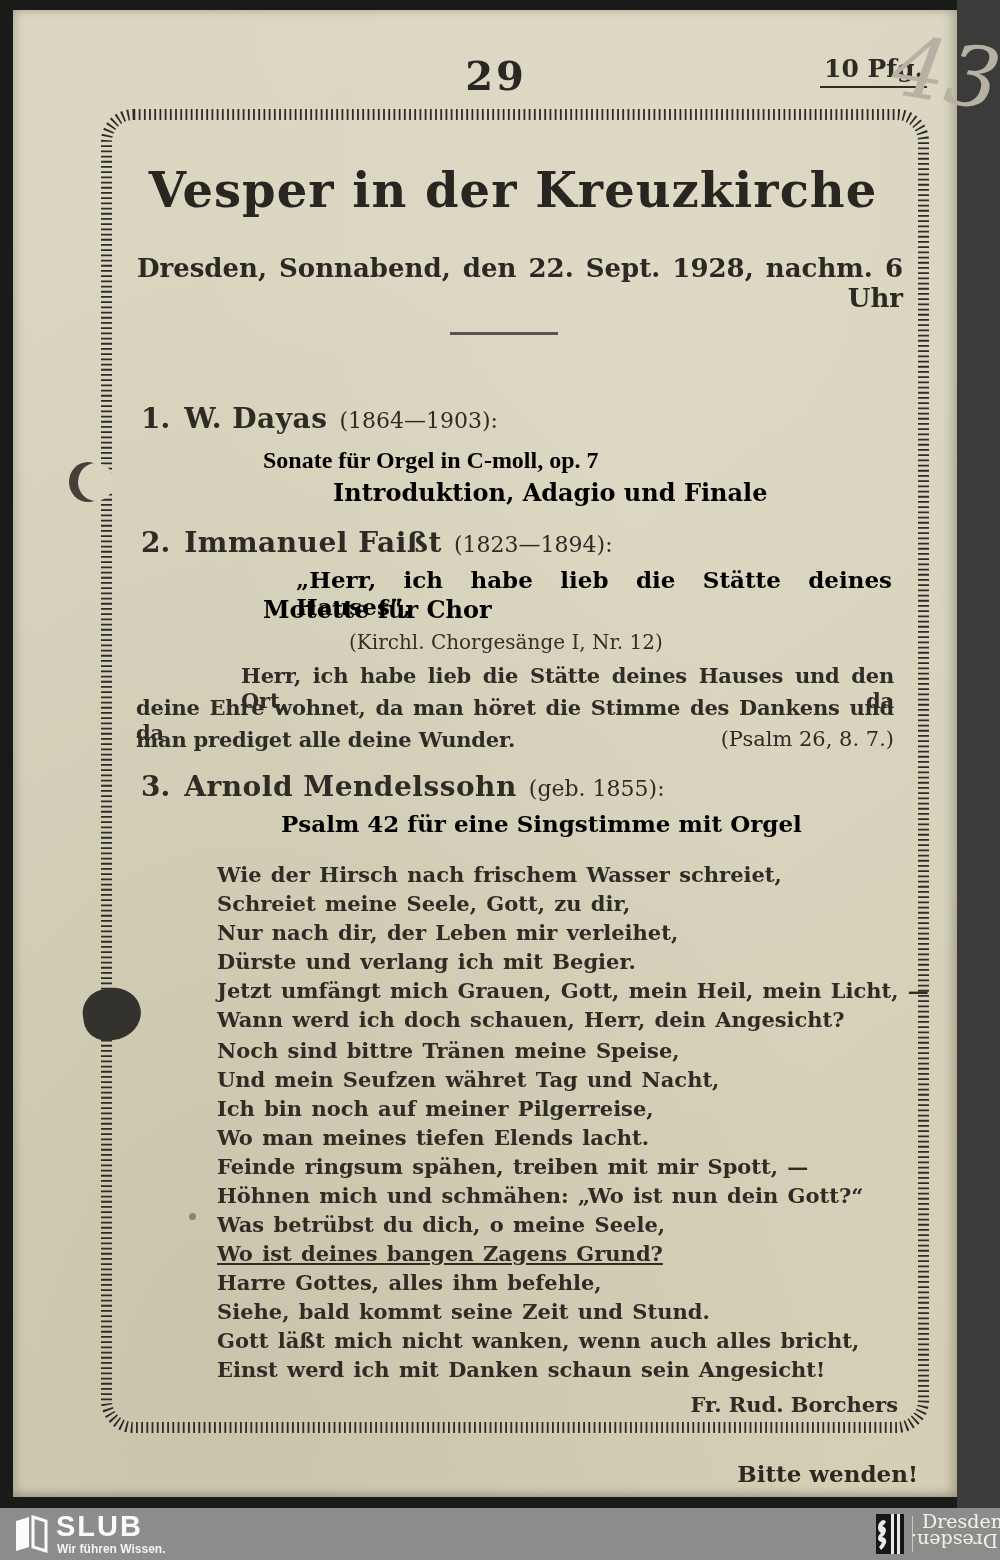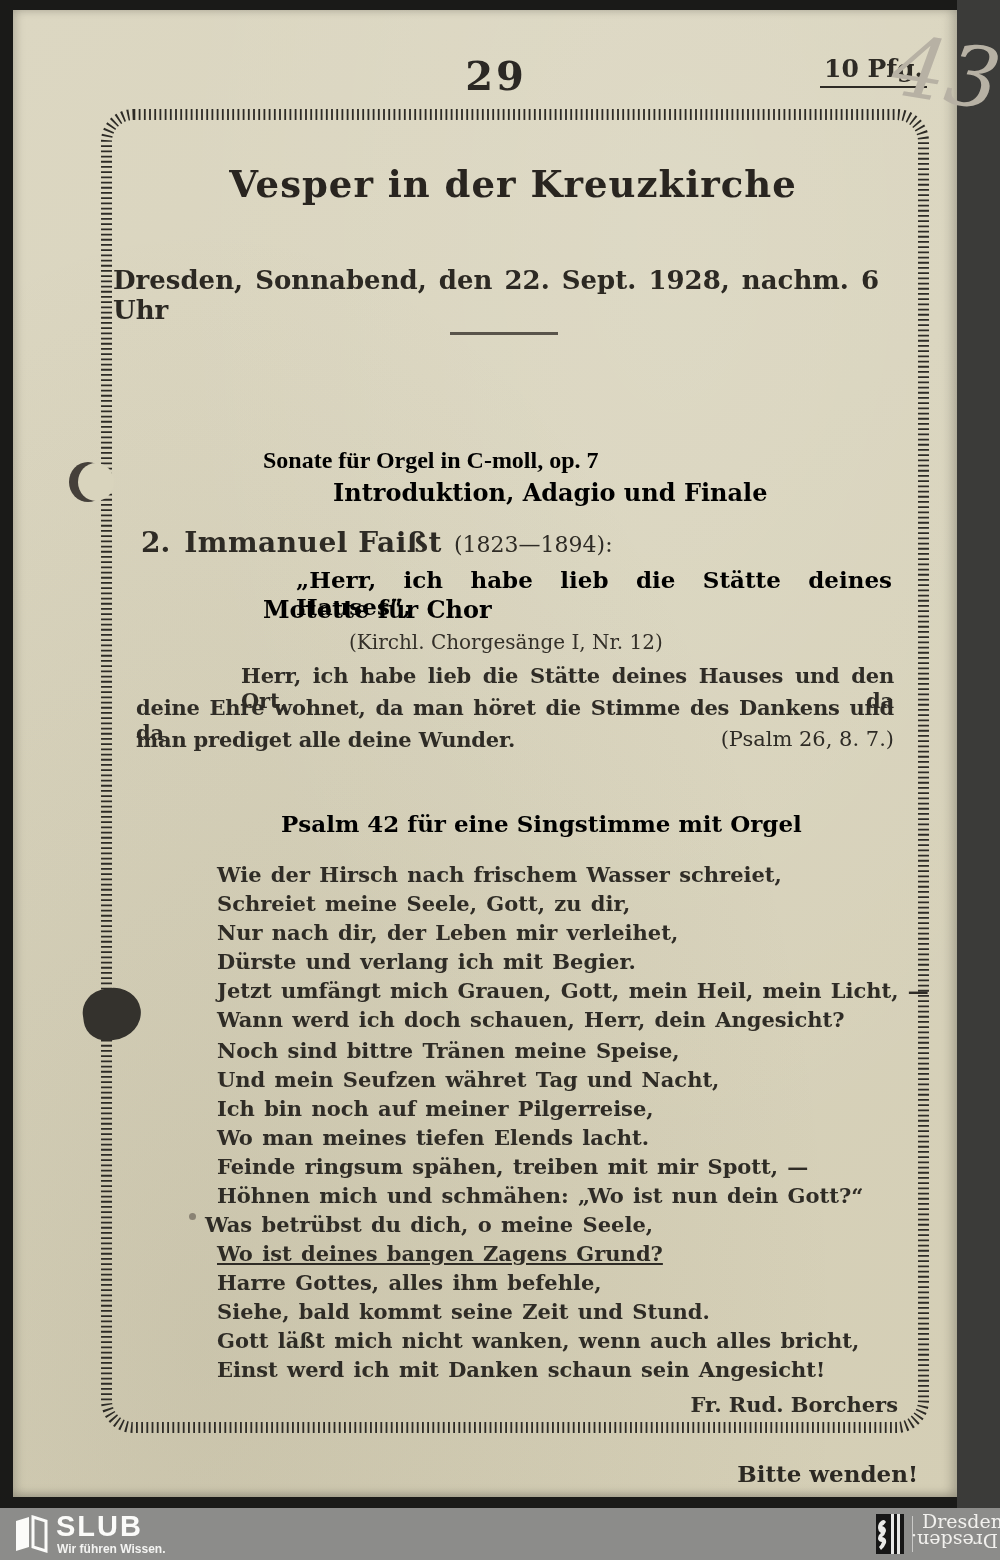--- a/index.html
+++ b/index.html
@@ -21,22 +21,22 @@
   }
   .abs{position:absolute;}
   .ink{color:#2e2b25;}
   
   .page-number{left:408px;top:42px;width:150px;text-align:center;font-size:40px;font-weight:bold;letter-spacing:3px;color:#2b2824;}
   .price{left:807px;top:44px;font-size:25px;font-weight:bold;color:#2e2b25;border-bottom:2px solid #2e2b25;padding:0 4px 3px 4px;}
   .handwritten{left:880px;top:14px;font-size:84px;color:#b7b1a4;font-style:italic;transform:rotate(9deg);z-index:6;font-weight:normal;}
   
   .deco-border{left:75px;top:89px;z-index:1;}
   
-  .title{left:100px;top:152px;width:800px;text-align:center;font-size:37px;font-weight:bold;color:#292520;letter-spacing:1px;}
-  .dateline{left:100px;top:243px;width:790px;text-align:left;font-size:26px;font-weight:bold;color:#2c2923;word-spacing:3px;margin-top:12px;}
+  .title{left:100px;top:152px;width:800px;text-align:center;font-size:48px;font-weight:bold;color:#292520;letter-spacing:1px;}
+  .dateline{left:100px;top:243px;width:790px;text-align:right;font-size:26px;font-weight:bold;color:#2c2923;word-spacing:3px;}
   .divider{left:437px;top:322px;width:108px;height:3px;background:#59544b;}
   
   .item-head{font-size:28px;}
   .item-head .num{font-weight:bold;margin-right:14px;}
   .item-head .composer{font-weight:bold;margin-right:12px;letter-spacing:.5px;}
   .item-head .dates{font-weight:normal;font-size:22px;}
   .work{font-size:24px;font-weight:bold;}
   .jline{text-align:justify;text-align-last:justify;}
   .source{font-size:20px;font-weight:normal;color:#332f28;}
   .prose{font-size:21px;font-weight:bold;color:#2f2c26;letter-spacing:-.2px;}
@@ -71,51 +71,57 @@
   <div class="abs handwritten">43</div>
 
   <svg class="abs deco-border" width="850" height="1342" viewBox="0 0 850 1342">
     <rect x="18.5" y="15.5" width="817" height="1313" rx="27" ry="27" fill="none" stroke="#2d2b26" stroke-width="11" stroke-dasharray="1.8 3.4"></rect>
   </svg>
 
   <div class="abs title">Vesper in der Kreuzkirche</div>
   <div class="abs dateline">Dresden, Sonnabend, den 22. Sept. 1928, nachm. 6 Uhr</div>
   <div class="abs divider"></div>
 
+  <div class="abs item-head ink" style="left:128px;top:392px;">
+    <span class="num">1.</span><span class="composer">W. Dayas</span><span class="dates">(1864—1903):</span>
+  </div>
   <div class="abs work" style="left:250px;top:437px;font-family:Liberation Serif, serif;">Sonate für Orgel in C-moll, op. 7</div>
   <div class="abs work" style="left:320px;top:468px;">Introduktion, Adagio und Finale</div>
 
   <div class="abs item-head ink" style="left:128px;top:516px;">
     <span class="num">2.</span><span class="composer">Immanuel Faißt</span><span class="dates">(1823—1894):</span>
   </div>
   <div class="abs work jline" style="left:283px;top:556px;width:596px;font-size:23px;">„Herr, ich habe lieb die Stätte deines Hauses“,</div>
   <div class="abs work" style="left:250px;top:585px;">Motette für Chor</div>
   <div class="abs source" style="left:336px;top:620px;">(Kirchl. Chorgesänge I, Nr. 12)</div>
   <div class="abs prose jline" style="left:228px;top:653px;width:653px;">Herr, ich habe lieb die Stätte deines Hauses und den Ort, da</div>
   <div class="abs prose jline" style="left:123px;top:685px;width:758px;">deine Ehre wohnet, da man höret die Stimme des Dankens und da</div>
   <div class="abs prose" style="left:123px;top:717px;">man prediget alle deine Wunder.</div>
   <div class="abs psalmref ink" style="left:681px;top:717px;width:200px;text-align:right;">(Psalm 26, 8. 7.)</div>
 
+  <div class="abs item-head ink" style="left:128px;top:760px;">
+    <span class="num">3.</span><span class="composer">Arnold Mendelssohn</span><span class="dates">(geb. 1855):</span>
+  </div>
   <div class="abs work" style="left:268px;top:800px;font-size:23px;">Psalm 42 für eine Singstimme mit Orgel</div>
 
   <div class="abs verse" style="left:204px;top:852px;">Wie der Hirsch nach frischem Wasser schreiet,</div>
   <div class="abs verse" style="left:204px;top:881px;">Schreiet meine Seele, Gott, zu dir,</div>
   <div class="abs verse" style="left:204px;top:910px;">Nur nach dir, der Leben mir verleihet,</div>
   <div class="abs verse" style="left:204px;top:939px;">Dürste und verlang ich mit Begier.</div>
   <div class="abs verse" style="left:204px;top:968px;">Jetzt umfängt mich Grauen, Gott, mein Heil, mein Licht, —</div>
   <div class="abs verse" style="left:204px;top:997px;">Wann werd ich doch schauen, Herr, dein Angesicht?</div>
 
   <div class="abs verse" style="left:204px;top:1028px;">Noch sind bittre Tränen meine Speise,</div>
   <div class="abs verse" style="left:204px;top:1057px;">Und mein Seufzen währet Tag und Nacht,</div>
   <div class="abs verse" style="left:204px;top:1086px;">Ich bin noch auf meiner Pilgerreise,</div>
   <div class="abs verse" style="left:204px;top:1115px;">Wo man meines tiefen Elends lacht.</div>
   <div class="abs verse" style="left:204px;top:1144px;">Feinde ringsum spähen, treiben mit mir Spott, —</div>
   <div class="abs verse" style="left:204px;top:1173px;">Höhnen mich und schmähen: „Wo ist nun dein Gott?“</div>
 
-  <div class="abs verse" style="left:192px;top:1202px;">Was betrübst du dich, o meine Seele,</div>
+  <div class="abs verse" style="left:204px;top:1202px;">Was betrübst du dich, o meine Seele,</div>
   <div class="abs verse" style="left:204px;top:1231px;text-decoration:underline;">Wo ist deines bangen Zagens Grund?</div>
   <div class="abs verse" style="left:204px;top:1260px;">Harre Gottes, alles ihm befehle,</div>
   <div class="abs verse" style="left:204px;top:1289px;">Siehe, bald kommt seine Zeit und Stund.</div>
   <div class="abs verse" style="left:204px;top:1318px;">Gott läßt mich nicht wanken, wenn auch alles bricht,</div>
   <div class="abs verse" style="left:204px;top:1347px;">Einst werd ich mit Danken schaun sein Angesicht!</div>
 
   <div class="abs attribution ink" style="left:600px;top:1382px;width:285px;text-align:right;">Fr. Rud. Borchers</div>
 
   <div class="abs turn-note" style="left:640px;top:1450px;width:265px;text-align:right;">Bitte wenden!</div>
 

